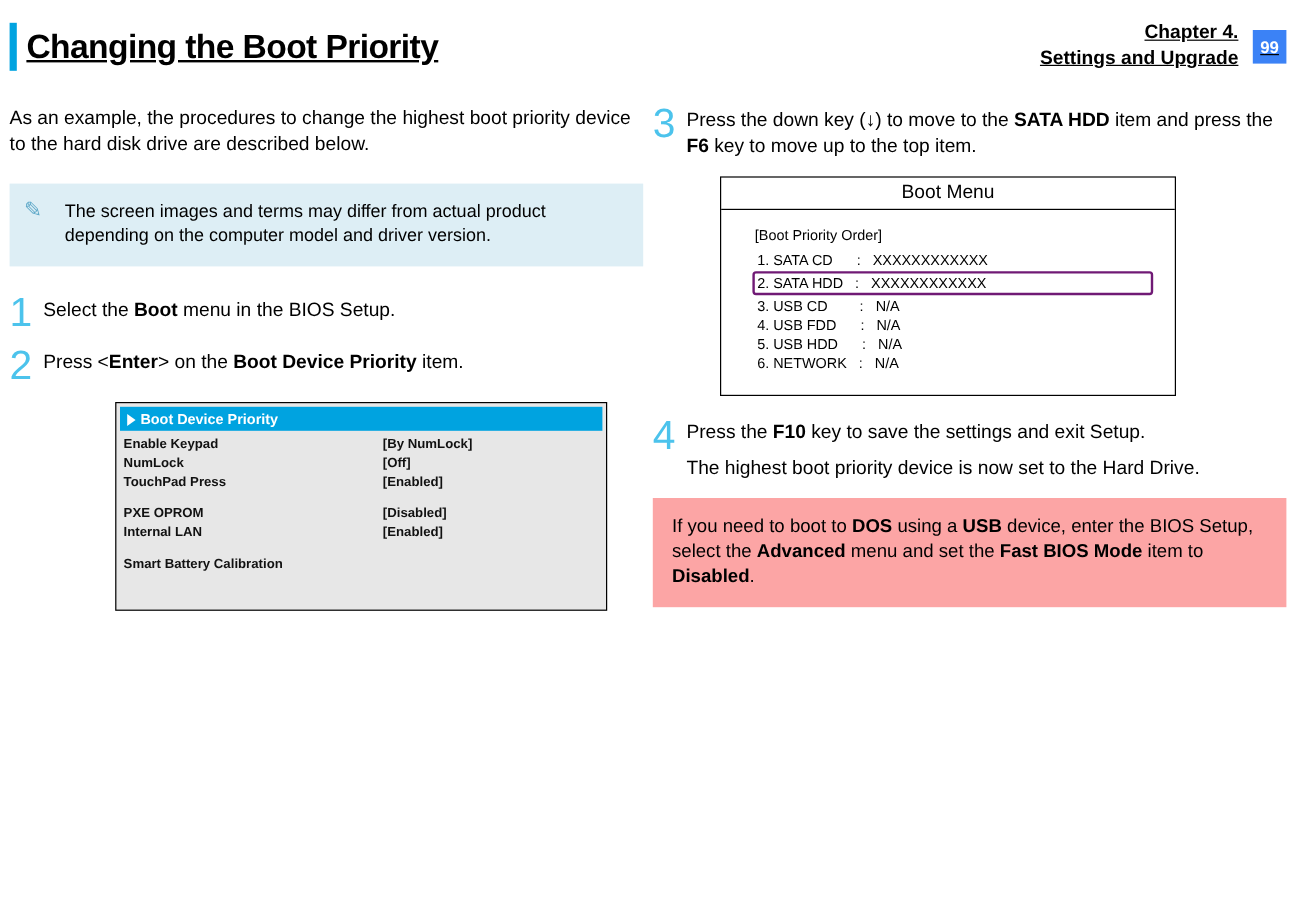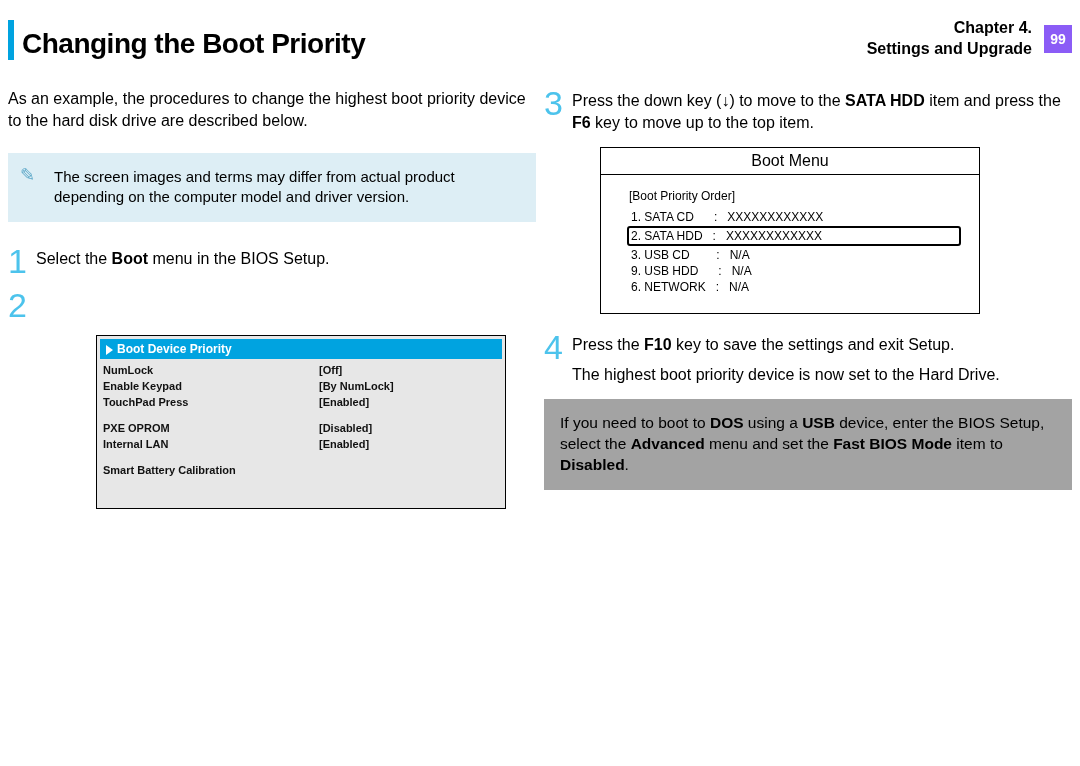--- a/index.html
+++ b/index.html
@@ -1,22 +1,22 @@
 <!DOCTYPE html>
 <html><head>
 <meta charset="utf-8">
 <style>
   * { box-sizing: border-box; margin: 0; padding: 0; }
   html, body { width: 1080px; height: 766px; font-family: Arial, Helvetica, sans-serif; background: #fff; color: #000; }
   .page { position: relative; width: 1080px; height: 766px; padding: 18px 8px 18px 8px; }
-  .header { display: flex; align-items: flex-end; height: 42px; margin-bottom: 28px; }
+  .header { display: flex; align-items: center; height: 42px; margin-bottom: 28px; text-decoration: underline; }
   .accent-bar { width: 6px; height: 40px; background: #00a3e0; margin-right: 8px; flex: 0 0 auto; }
   .title { font-size: 28px; font-weight: 700; letter-spacing: -0.5px; flex: 1 1 auto; }
   .chapter-block { text-align: right; color: #000000; font-size: 16px; font-weight: 700; line-height: 1.3; padding-right: 6px; }
-  .page-badge { display: inline-flex; width: 28px; height: 28px; background: #8b5cf6; color: #fff; font-weight: 700; font-size: 14px; align-items: center; justify-content: center; margin-left: 6px; }
+  .page-badge { display: inline-flex; width: 28px; height: 28px; background: #3b82f6; color: #fff; font-weight: 700; font-size: 14px; align-items: center; justify-content: center; margin-left: 6px; }
   .chapter-wrap { display: flex; align-items: center; }
   .columns { display: flex; gap: 8px; margin-top: 15px; }
   .col { flex: 1 1 50%; min-width: 0; }
   .intro { font-size: 16px; line-height: 1.35; margin-bottom: 22px; }
   .note { background: #ddeef5; padding: 14px 16px 14px 46px; position: relative; font-size: 15px; line-height: 1.35; margin-bottom: 24px; }
   .note .note-icon { position: absolute; left: 12px; top: 10px; font-size: 18px; color: #5fa9c9; }
   .step { display: flex; align-items: flex-start; margin-bottom: 14px; }
   .step-num { font-size: 34px; font-weight: 400; color: #4cc3ec; width: 28px; text-align: left; line-height: 0.9; flex: 0 0 auto; font-family: "Segoe UI", Arial, sans-serif; }
   .step-text { font-size: 16px; line-height: 1.35; padding-top: 2px; }
   .step-text b { font-weight: 700; }
@@ -25,22 +25,22 @@
   .bios-panel .tri { display:inline-block; width:0; height:0; border-top:5px solid transparent; border-bottom:5px solid transparent; border-left:7px solid #fff; margin-right:4px; vertical-align:middle;}
   .bios-panel table { width: 100%; border-collapse: collapse; font-size: 11px; font-weight:700; color:#111; }
   .bios-panel td { padding: 2px 6px; }
   .bios-panel .gap td { height: 10px; }
   .bios-panel .smart { font-weight:700; }
   .bootmenu { border: 1px solid #000; width: 380px; margin: 10px 0 18px 56px; font-family: Arial, sans-serif; }
   .bootmenu .bm-title { text-align: center; border-bottom: 1px solid #000; font-size: 16px; padding: 4px 0; }
   .bootmenu .bm-body { padding: 14px 20px 18px 28px; font-size: 12px; }
   .bootmenu .bm-sub { margin-bottom: 6px; }
   .bootmenu .bm-row { padding: 1px 2px; white-space: pre; font-family: Arial, sans-serif; }
-  .bootmenu .bm-row.sel { border: 2px solid #000000; border-radius: 3px; margin: 1px -2px; }
-  .tip { background: #a3a3a3; padding: 14px 16px; font-size: 15.5px; line-height: 1.35; margin-top: 14px; }
+  .bootmenu .bm-row.sel { border: 2px solid #701a75; border-radius: 3px; margin: 1px -2px; }
+  .tip { background: #fca5a5; padding: 14px 16px; font-size: 15.5px; line-height: 1.35; margin-top: 14px; }
 </style>
 </head>
 <body>
 
 <div class="page">
 
   <div class="header">
     <div class="accent-bar"></div>
     <div class="title">Changing the Boot Priority</div>
     <div class="chapter-wrap">
@@ -64,35 +64,38 @@
 
       <div class="step">
         <div class="step-num">1</div>
         <div class="step-text">
           <span>Select the </span><b>Boot</b><span> menu in the BIOS Setup.</span>
         </div>
       </div>
 
       <div class="step">
         <div class="step-num">2</div>
+        <div class="step-text">
+          <span>Press &lt;</span><b>Enter</b><span>&gt; on the </span><b>Boot Device Priority</b><span> item.</span>
+        </div>
       </div>
 
       <div class="bios-panel">
         <div class="hl">
           <span class="tri"></span><span>Boot Device Priority</span>
         </div>
         <table>
           <tbody>
               <tr>
+                <td>Enable Keypad</td>
+                <td>[By NumLock]</td>
+              </tr>
+          <tr>
                 <td>NumLock</td>
                 <td>[Off]</td>
-              </tr>
-          <tr>
-                <td>Enable Keypad</td>
-                <td>[By NumLock]</td>
               </tr>
           <tr>
                 <td>TouchPad Press</td>
                 <td>[Enabled]</td>
               </tr>
           <tr class="gap">
                 <td></td>
                 <td></td>
               </tr>
           <tr>
@@ -136,21 +139,22 @@
         </div>
       </div>
 
       <div class="bootmenu">
         <div class="bm-title">Boot Menu</div>
         <div class="bm-body">
           <div class="bm-sub">[Boot Priority Order]</div>
           <div class="bm-row">1. SATA CD      :   XXXXXXXXXXXX</div>
           <div class="bm-row sel">2. SATA HDD   :   XXXXXXXXXXXX</div>
           <div class="bm-row">3. USB CD        :   N/A</div>
-          <div class="bm-row">9. USB HDD      :   N/A</div>
+          <div class="bm-row">4. USB FDD      :   N/A</div>
+          <div class="bm-row">5. USB HDD      :   N/A</div>
           <div class="bm-row">6. NETWORK   :   N/A</div>
         </div>
       </div>
 
       <div class="step">
         <div class="step-num">4</div>
         <div class="step-text">
           <span>Press the </span><b>F10</b><span> key to save the settings and exit Setup.</span>
           <div style="height:8px"></div>
           <span>The highest boot priority device is now set to the Hard Drive.</span>

